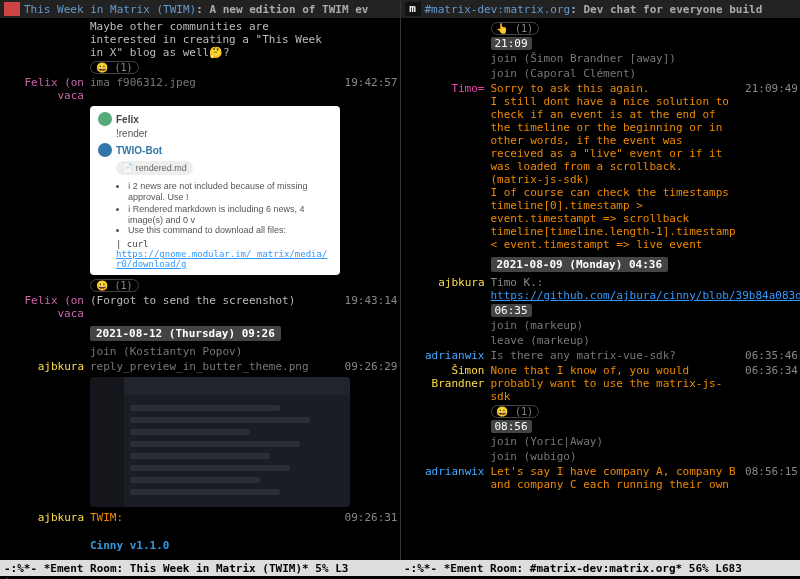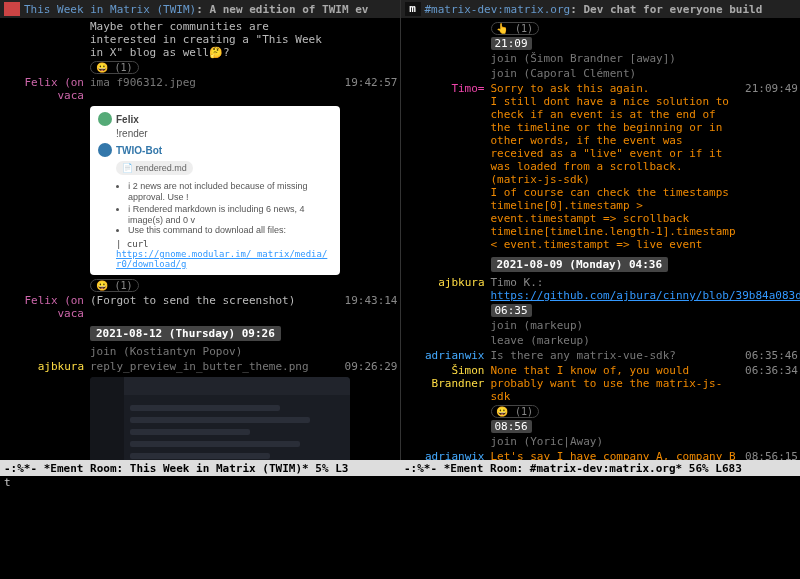--- a/index.html
+++ b/index.html
@@ -5,21 +5,21 @@
 * { margin: 0; padding: 0; box-sizing: border-box; }
 body {
   font-family: "DejaVu Sans Mono", Menlo, Consolas, monospace;
   font-size: 11px;
   background: #000;
   color: #ccc;
   width: 800px;
   height: 579px;
   overflow: hidden;
 }
-.screen { display: flex; height: 460px; }
+.screen { display: flex; height: 560px; }
 .pane { flex: 1; display: flex; flex-direction: column; overflow: hidden; border-right: 1px solid #333; }
 .pane:last-child { border-right: none; }
 .topic-bar { background: #222; color: #ccc; display: flex; align-items: center; padding: 2px 4px; white-space: nowrap; overflow: hidden; }
 .topic-icon { width: 16px; height: 14px; background: #c44; margin-right: 4px; flex: none; }
 .topic-icon2 { width: 16px; height: 14px; background: #111; color: #fff; text-align:center; font-weight:bold; margin-right:4px; flex:none; }
 .topic-room { color: #69c; }
 .topic-text { color: #aaa; font-weight: bold; }
 .messages { flex: 1; background: #000; padding: 2px; overflow: hidden; position: relative; }
 .msg-row { display: flex; margin-bottom: 2px; }
 .gutter { width: 88px; text-align: right; padding-right: 6px; flex: none; color: #c6a; }
@@ -258,20 +258,24 @@
       </div>
 
       <div class="msg-row">
           <div class="gutter"></div>
           <div class="body"><span class="small-time">08:56</span></div>
         </div>
       <div class="msg-row">
           <div class="gutter"></div>
           <div class="body join">join (Yoric|Away)</div>
         </div>
+      <div class="msg-row">
+          <div class="gutter"></div>
+          <div class="body join">join (wubigo)</div>
+        </div>
 
       <div class="msg-row">
         <div class="gutter adrian">adrianwix</div>
         <div class="body orange">Let's say I have company A, company B and company C each running their own</div>
         <div class="ts">08:56:15</div>
       </div>
 
     </div>
   </div>
 

